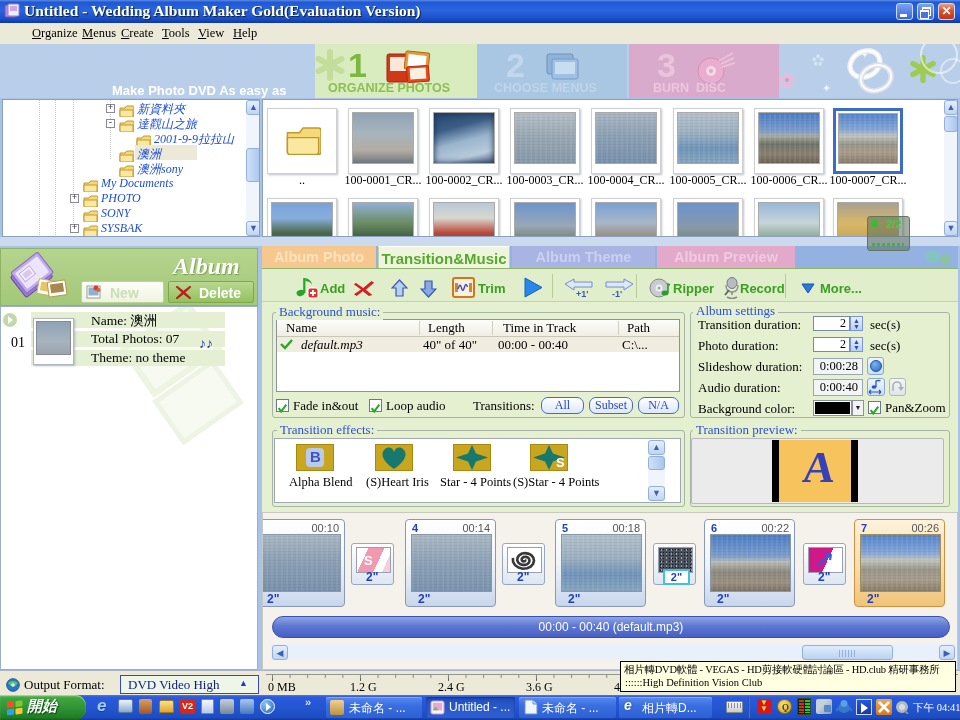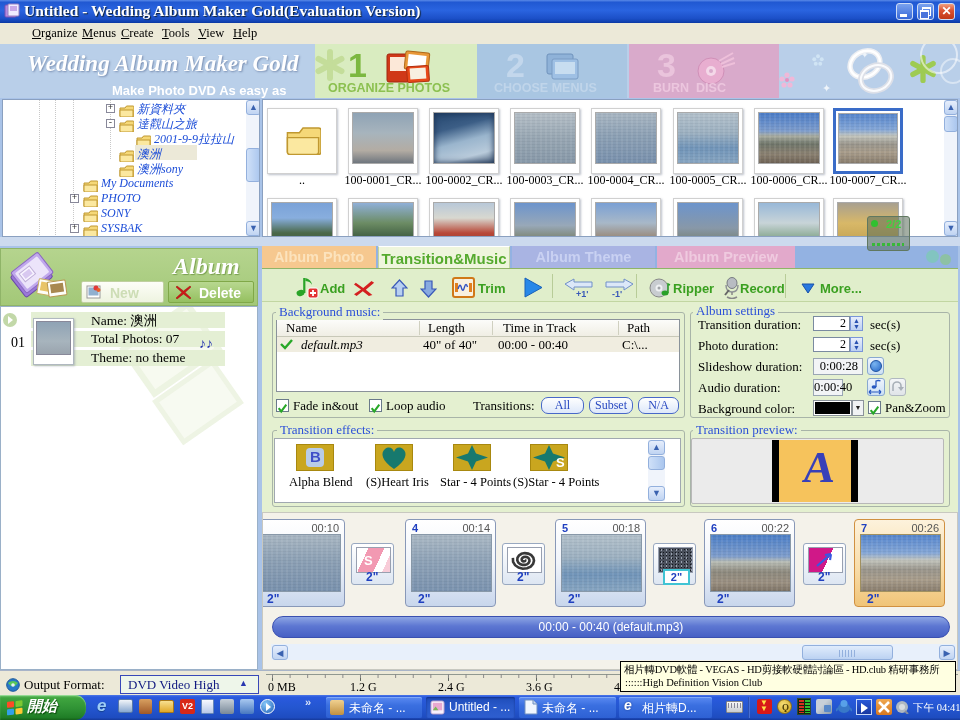--- a/index.html
+++ b/index.html
@@ -76,21 +76,20 @@
   <span class="mi" style="left:121px;"><u>C</u>reate</span>
   <span class="mi" style="left:162px;"><u>T</u>ools</span>
   <span class="mi" style="left:198px;"><u>V</u>iew</span>
   <span class="mi" style="left:233px;"><u>H</u>elp</span>
 </div>
 
 <div class="abs" id="banner">
   <div class="abs" style="left:315px;top:0;width:162px;height:54px;background:#d9ecc0;"></div>
   <div class="abs" style="left:477px;top:0;width:150px;height:54px;background:#a9c6e2;"></div>
   <div class="abs" style="left:629px;top:0;width:150px;height:54px;background:#d9aacb;"></div>
-  <div class="abs" style="left:27px;top:7px;width:290px;height:34px;color:#fff;font-family:'Liberation Serif',serif;font-style:italic;font-weight:bold;font-size:23px;white-space:nowrap;text-shadow:1px 1px 2px rgba(80,100,140,.6);">Wedding Album Maker Gold</div>
   <div class="abs sans" style="left:112px;top:39px;color:#fff;font-weight:bold;font-size:13px;">Make Photo DVD As easy as</div>
   
   <svg class="abs" style="left:314px;top:4px" width="32" height="34" viewBox="0 0 32 34">
         <g fill="#c4dd9a">
           <rect x="13" y="1" width="6" height="32" rx="3"></rect>
           <rect x="13" y="1" width="6" height="32" rx="3" transform="rotate(62 16 17)"></rect>
           <rect x="13" y="1" width="6" height="32" rx="3" transform="rotate(-62 16 17)"></rect>
         </g>
       </svg>
   <div class="abs sans" style="left:348px;top:2px;font-size:34px;font-weight:bold;color:#7cb840;">1</div>
@@ -464,21 +463,21 @@
   <div class="abs" style="left:588px;top:91px;width:13px;height:15px;background:linear-gradient(180deg,#e8eefc,#bcd0f2);border:1px solid #7a96d8;box-sizing:border-box;">
         <div style="position:absolute;left:2px;top:1px;font-size:7px;color:#2850b0;line-height:6px;">▲<br>▼</div>
       </div>
   <div class="abs" style="left:608px;top:92px;font-size:13px;">sec(s)</div>
   <div class="abs" style="left:436px;top:113px;font-size:13px;">Slideshow duration:</div>
   <div class="abs" style="left:551px;top:112px;width:50px;height:17px;background:#f2f4f6;border:1px solid #9aa6b4;box-sizing:border-box;font-size:12.5px;text-align:right;padding-right:4px;line-height:15px;">0:00:28</div>
   <div class="abs" style="left:605px;top:111px;width:17px;height:18px;background:linear-gradient(180deg,#eef4fc,#cce0f4);border:1px solid #88a8d0;border-radius:3px;box-sizing:border-box;">
         <div class="abs" style="left:2px;top:2px;width:10px;height:10px;border-radius:50%;background:radial-gradient(circle at 35% 30%,#7ab4f0,#2868c8);border:1px solid #1c50a0;"></div>
       </div>
   <div class="abs" style="left:436px;top:134px;font-size:13px;">Audio duration:</div>
-  <div class="abs" style="left:551px;top:133px;width:30px;height:17px;background:#f2f4f6;border:1px solid #9aa6b4;box-sizing:border-box;font-size:12.5px;text-align:right;padding-right:4px;line-height:15px;">0:00:40</div>
+  <div class="abs" style="left:551px;top:133px;width:50px;height:17px;background:#f2f4f6;border:1px solid #9aa6b4;box-sizing:border-box;font-size:12.5px;text-align:right;padding-right:4px;line-height:15px;">0:00:40</div>
   <div class="abs" style="left:605px;top:132px;width:18px;height:18px;background:linear-gradient(180deg,#eef4fc,#cce0f4);border:1px solid #88a8d0;border-radius:3px;box-sizing:border-box;"><svg width="16" height="16" viewBox="0 0 16 16">
           <ellipse cx="6" cy="8" rx="2.4" ry="1.8" fill="#2858c0"></ellipse>
           <path d="M8 8 V2 q2.5-1 4.5 0" stroke="#2858c0" stroke-width="1.3" fill="none"></path>
           <path d="M1 13 h12 M1 13 l2-2 M1 13 l2 2 M13 13 l-2-2 M13 13 l-2 2" stroke="#2858c0" stroke-width="1.2" fill="none"></path>
         </svg></div>
   <div class="abs" style="left:627px;top:132px;width:17px;height:18px;background:linear-gradient(180deg,#f4f6f8,#e0e4e8);border:1px solid #b0b8c0;border-radius:3px;box-sizing:border-box;"><svg width="15" height="16" viewBox="0 0 15 16">
           <path d="M3 12 V7 a4 4 0 0 1 8 0 v2" stroke="#a8b0b8" stroke-width="1.6" fill="none"></path>
           <path d="M8 8 L11 12 L14 8" fill="#a8b0b8"></path>
         </svg></div>
   <div class="abs" style="left:436px;top:155px;font-size:13px;">Background color:</div>

